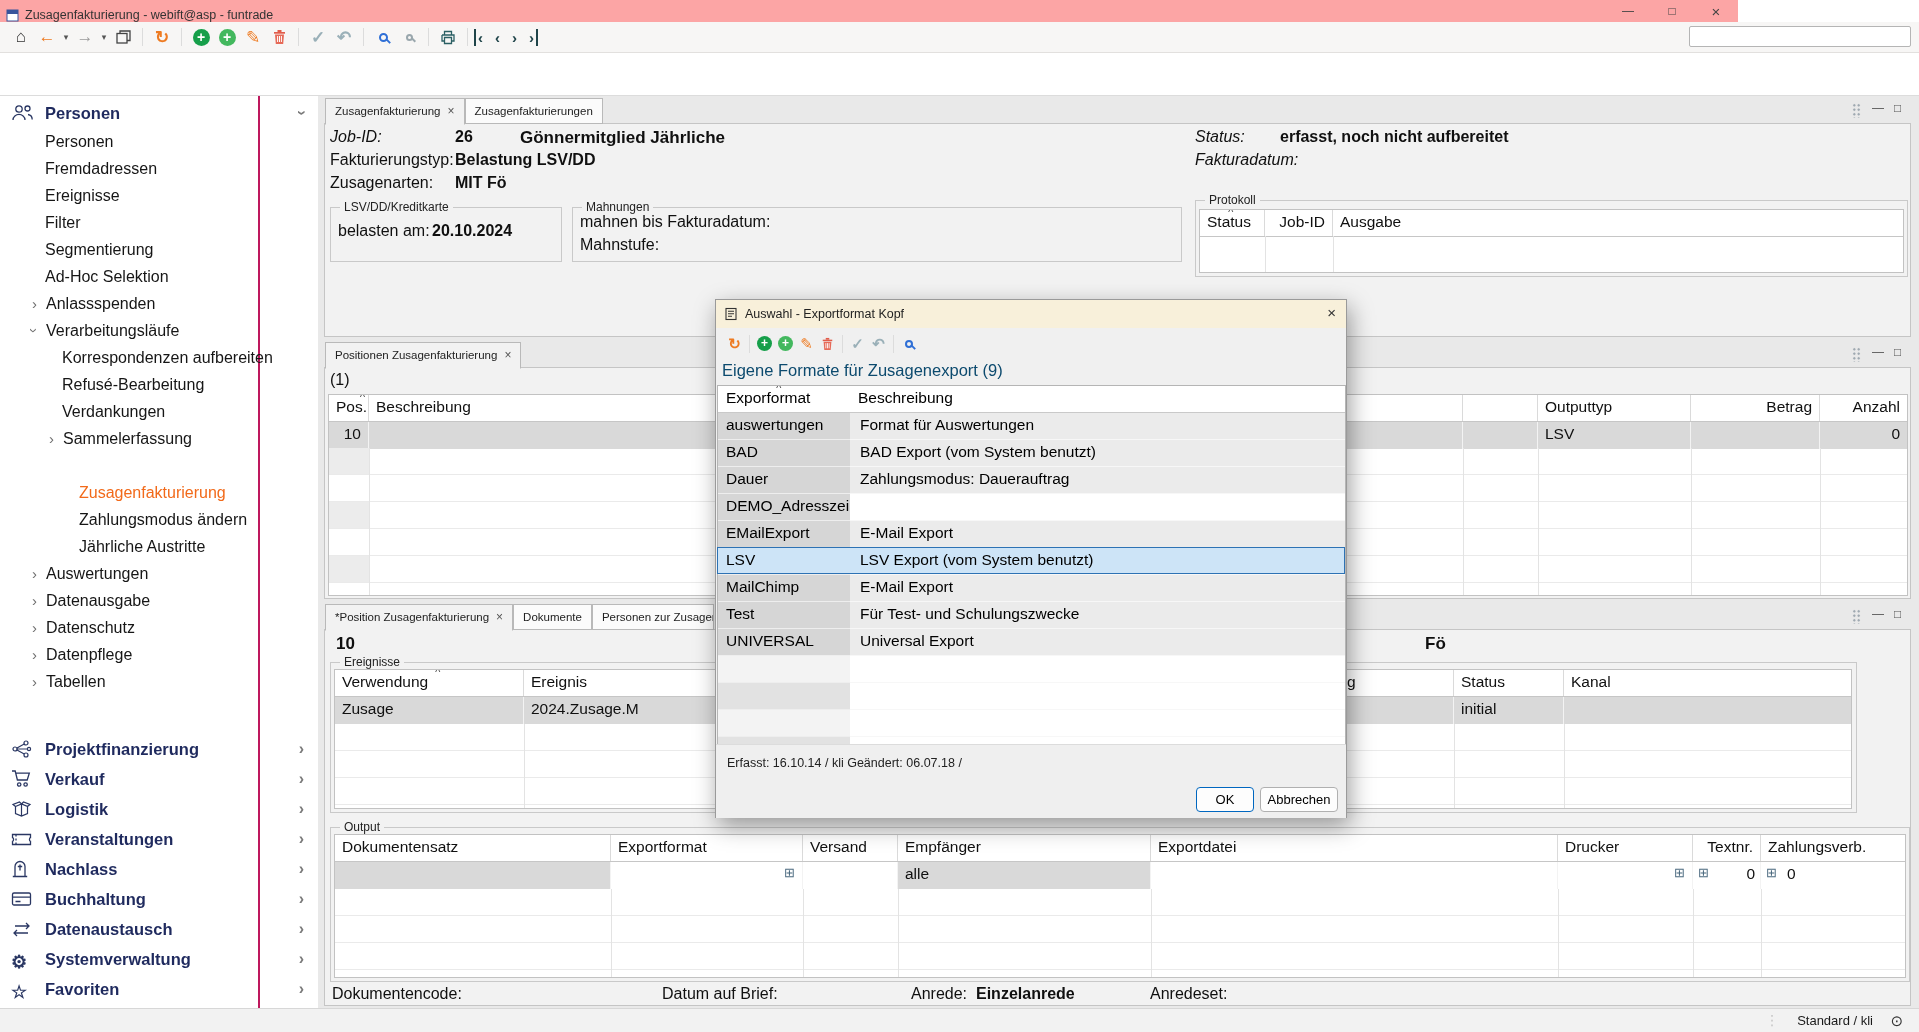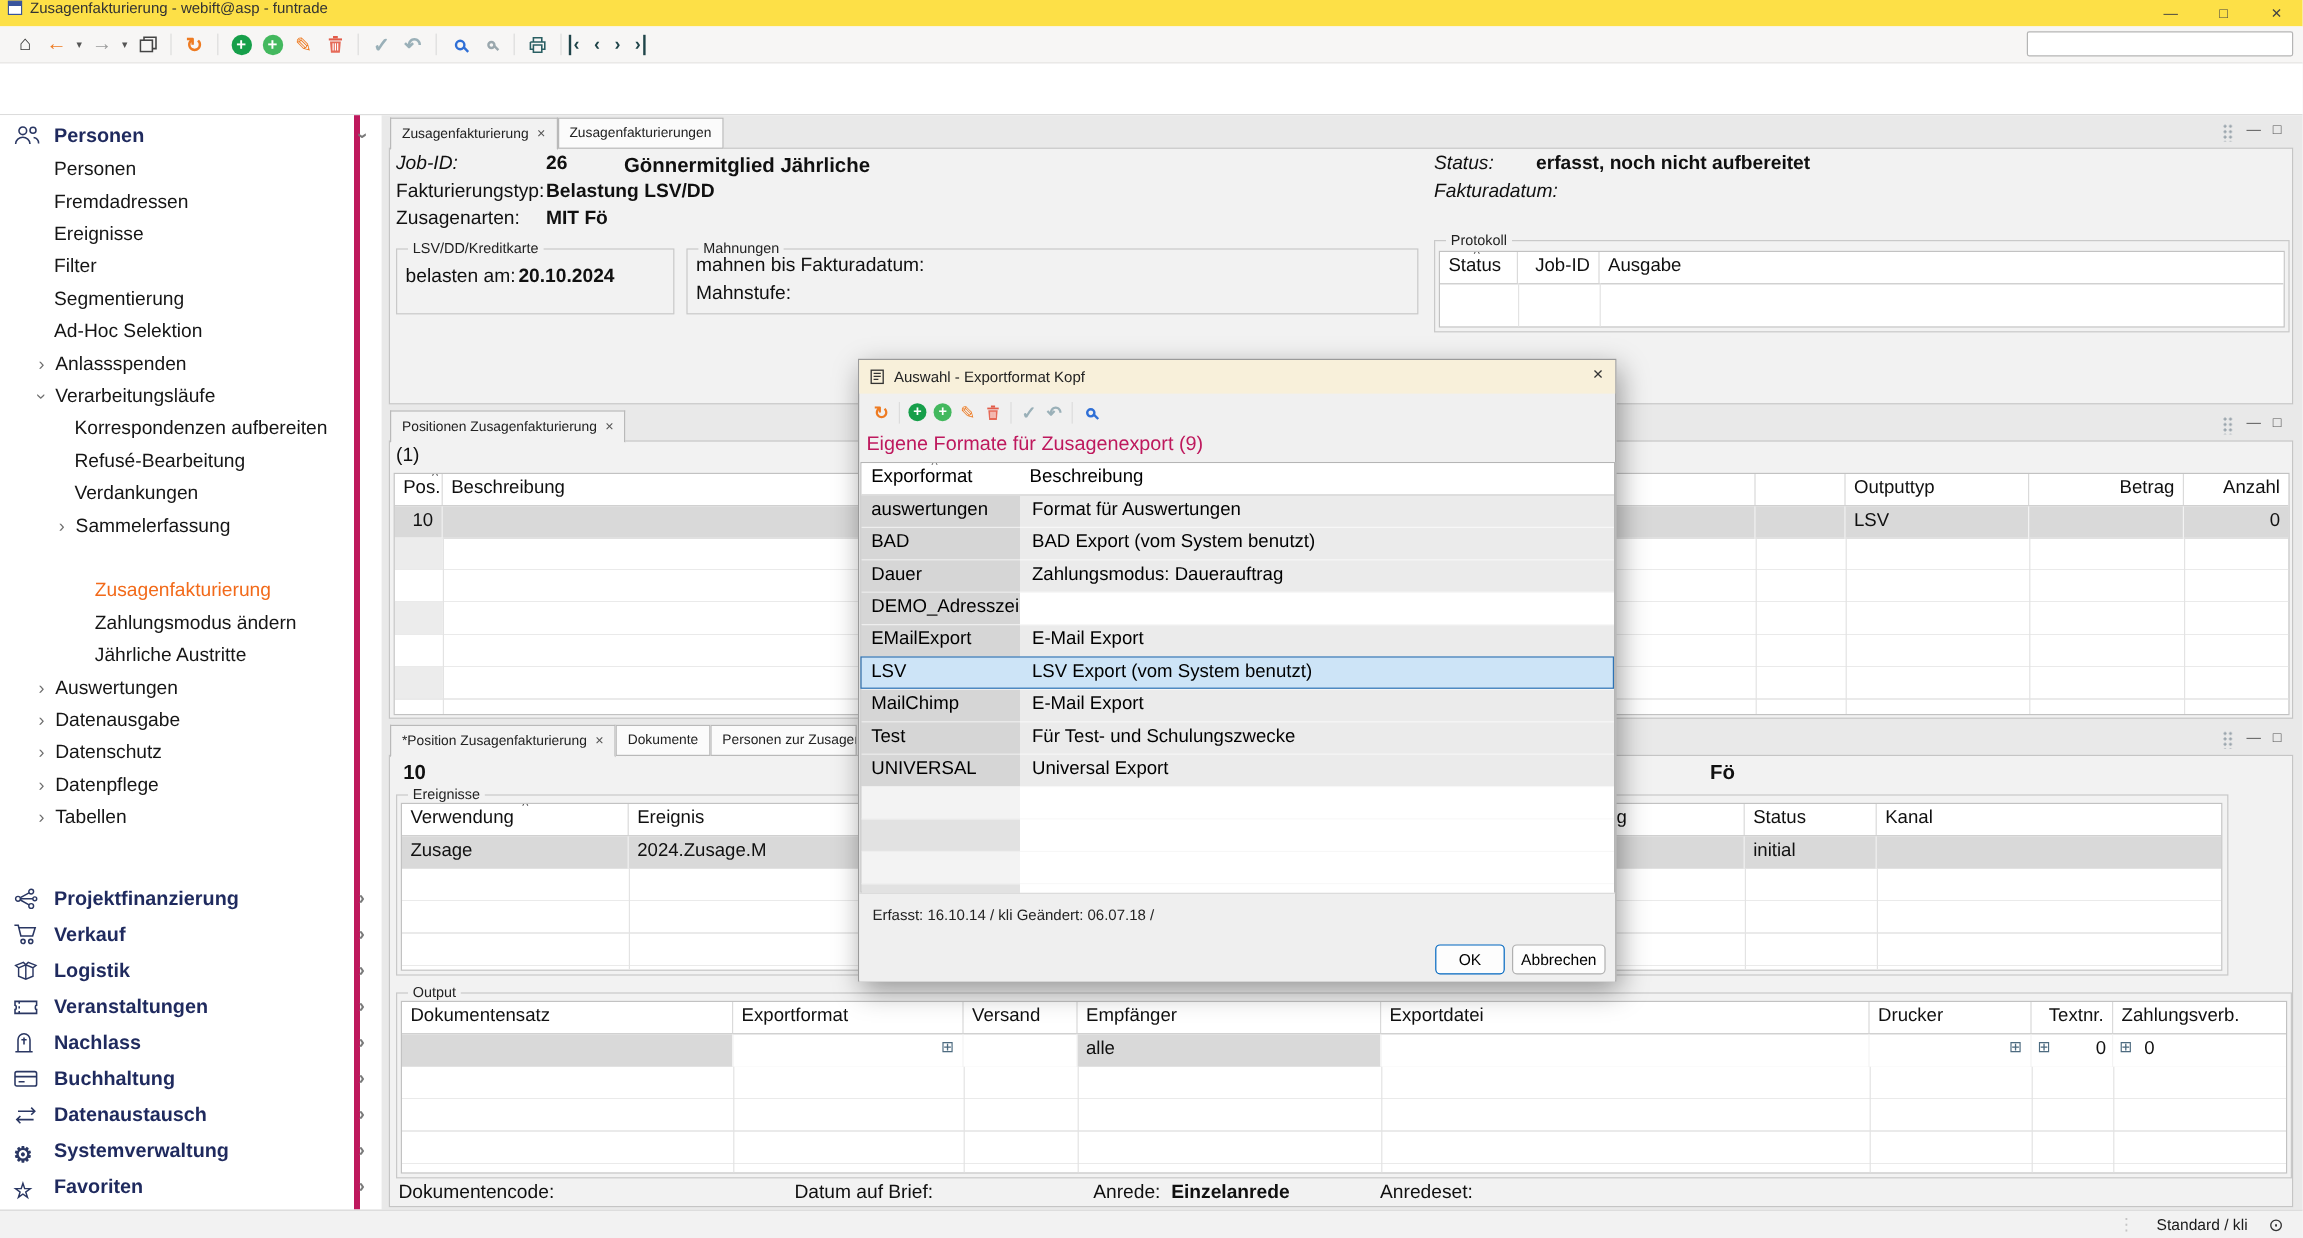--- a/index.html
+++ b/index.html
@@ -4,21 +4,21 @@
 <style>
 *{box-sizing:border-box;margin:0;padding:0}
 html,body{width:1919px;height:1032px;overflow:hidden}
 body{font-family:"Liberation Sans",sans-serif;background:#e9e9e9}
 #app{position:relative;width:1919px;height:1032px;background:#fff;overflow:hidden}
 .abs{position:absolute}
 .b{font-weight:bold}
 .it{font-style:italic}
 .t16{font-size:16px;color:#101010;white-space:nowrap}
 
-#titlebar{position:absolute;left:0;top:0;width:1919px;height:22px;background:#fde047;display:flex;align-items:flex-start;font-size:12.5px;color:#333}
+#titlebar{position:absolute;left:0;top:0;width:1738px;height:22px;background:#fca5a5;display:flex;align-items:flex-end;font-size:12.5px;color:#333}
 .wbtn{width:44px;height:22px;display:inline-flex;align-items:center;justify-content:center;color:#444;font-size:12px}
 #toolbar{position:absolute;left:0;top:22px;width:1919px;height:31px;background:#f7f6f5;border-bottom:1px solid #e2e0de;display:flex;align-items:center;padding-left:8px}
 .tbi{display:inline-flex;align-items:center;justify-content:center;min-width:24px;height:24px;font-size:17px;color:#333;margin:0 1px;white-space:nowrap}
 .sep{width:1px;height:18px;background:#dcdcdc;margin:0 6px}
 .drop{font-size:9px;color:#555;min-width:10px}
 .orange{color:#ee7b22}.grayi{color:#9b9b9b}
 .gray2{color:#9ab0b8}
 .circ{width:17px;height:17px;border-radius:50%;background:#169f4a;color:#fff;font-size:14px;line-height:16px;text-align:center;font-weight:bold}
 .circ2{background:#43b85e}
 .lens{width:9px;height:9px;border:2.2px solid #2f6fd6;border-radius:50%;position:relative;display:inline-block}
@@ -29,21 +29,21 @@
 .nv.bl{border-left:2px solid #1f4449}
 .nv.br{border-right:2px solid #1f4449}
 #searchbox{position:absolute;right:8px;top:26px;width:222px;height:21px;background:#fff;border:1px solid #b5b5b5;border-radius:2px}
 
 #appheader{position:absolute;left:0;top:53px;width:1919px;height:43px;background:#fff;border-bottom:1px solid #dcdcdc}
 #appname{position:absolute;left:52px;top:63px;font-size:17px;font-weight:bold;color:#1f2a5e}
 #hicons{position:absolute;right:4px;top:53px;height:43px;display:flex;align-items:center;gap:21px;color:#1f2a5e}
 .hic{font-size:20px;color:#1f2a5e;display:inline-flex;align-items:center}
 #avatar{width:31px;height:31px;border-radius:50%;background:#f1e9da;border:1px solid #e0d6c2;color:#1f2a5e;font-size:15px;display:flex;align-items:center;justify-content:center}
 
-#sidebar{position:absolute;left:0;top:96px;width:300px;height:912px;background:#fff;border-right:5px solid #be185d}
+#sidebar{position:absolute;left:0;top:96px;width:260px;height:912px;background:#fff;border-right:2px solid #be185d}
 .si{position:absolute;left:0;width:318px;height:27px;line-height:27px;font-size:16px;color:#161616;cursor:pointer;white-space:nowrap}
 .sh{position:absolute;left:0;width:318px;height:30px;line-height:30px;font-size:16.5px;font-weight:bold;color:#1f2a5e;cursor:pointer;white-space:nowrap}
 .ar{position:absolute;top:0;color:#6f6f6f;font-size:15px}
 .dn{display:inline-block;transform:rotate(90deg)}
 .chr{position:absolute;right:14px;color:#7a7a7a;font-size:16px;top:0}
 .active{color:#f26a1a}
 .sicon{position:absolute;left:11px;top:5px}
 
 #main{position:absolute;left:318px;top:96px;width:1601px;height:912px;background:#e9e9e9}
 .panel{position:absolute;background:#f2f2f2;border:1px solid #c5c5c5}
@@ -65,21 +65,21 @@
 .vl{position:absolute;width:1px;background:#e3e3e3}
 .rl{position:absolute;background:repeating-linear-gradient(to bottom,transparent 0,transparent 26px,#eaeaea 26px,#eaeaea 27px)}
 .sc{position:absolute;top:-4px;font-size:11px;color:#444}
 .gridic{color:#4d6b80;font-size:13px}
 
 #dialog{position:absolute;left:715px;top:299px;width:632px;height:519px;background:#f0f0f0;border:1px solid #9a9a9a;box-shadow:3px 8px 22px rgba(0,0,0,.38);z-index:50}
 #dtitle{position:absolute;left:0;top:0;width:630px;height:28px;background:#f8f0da;display:flex;align-items:center;padding-left:8px;font-size:12.5px;color:#222}
 #dclose{position:absolute;right:10px;top:4px;font-size:15px;color:#333;cursor:pointer}
 #dtools{position:absolute;left:0;top:28px;width:630px;height:31px;display:flex;align-items:center;padding-left:8px}
 .dti{display:inline-flex;align-items:center;justify-content:center;min-width:21px;height:22px;font-size:15px}
-#dcaption{position:absolute;left:6px;top:61px;font-size:16.5px;color:#be185d;white-space:nowrap}
+#dcaption{position:absolute;left:6px;top:61px;font-size:16.5px;color:#0c4a6e;white-space:nowrap}
 #dtable{position:absolute;left:1px;top:85px;width:629px;height:359px;background:#fff;border:1px solid #b5b5b5;display:grid;grid-template-columns:132px 1fr;grid-template-rows:repeat(13,27px) 8px}
 .dh{font-size:15.5px;padding:3px 8px;background:#fff;border-bottom:1px solid #c9c9c9;position:relative;white-space:nowrap;overflow:hidden}
 .dc1{font-size:15.5px;padding:3px 8px;background:#d6d6d6;border-bottom:1px solid #eee;white-space:nowrap;overflow:hidden}
 .dc2{font-size:15.5px;padding:3px 10px;background:#ebebeb;border-bottom:1px solid #f7f7f7;white-space:nowrap;overflow:hidden}
 .dc2.w{background:#fff}
 .e1{background:#f3f3f3}.e2{background:#e2e2e2}.ew{background:#fff}
 .selc{background:#cde4f7 !important}
 #dselbox{position:absolute;left:1px;top:247px;width:628px;height:27px;border:1px solid #2d72b4;pointer-events:none}
 #dfooter{position:absolute;left:0;top:444px;width:630px;height:74px;background:#efefef;border-top:1px solid #dcdcdc}
 #dfoottext{position:absolute;left:11px;top:11px;font-size:12.5px;color:#222;white-space:nowrap}

